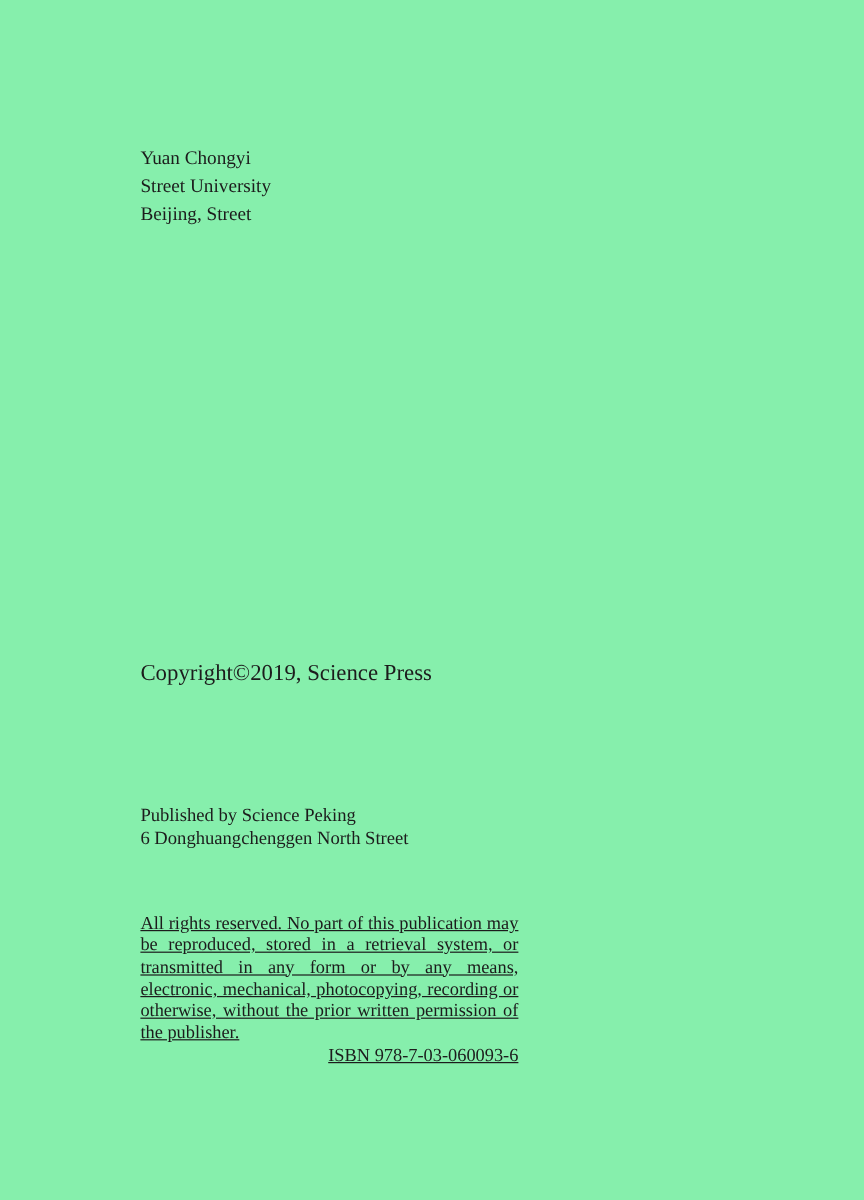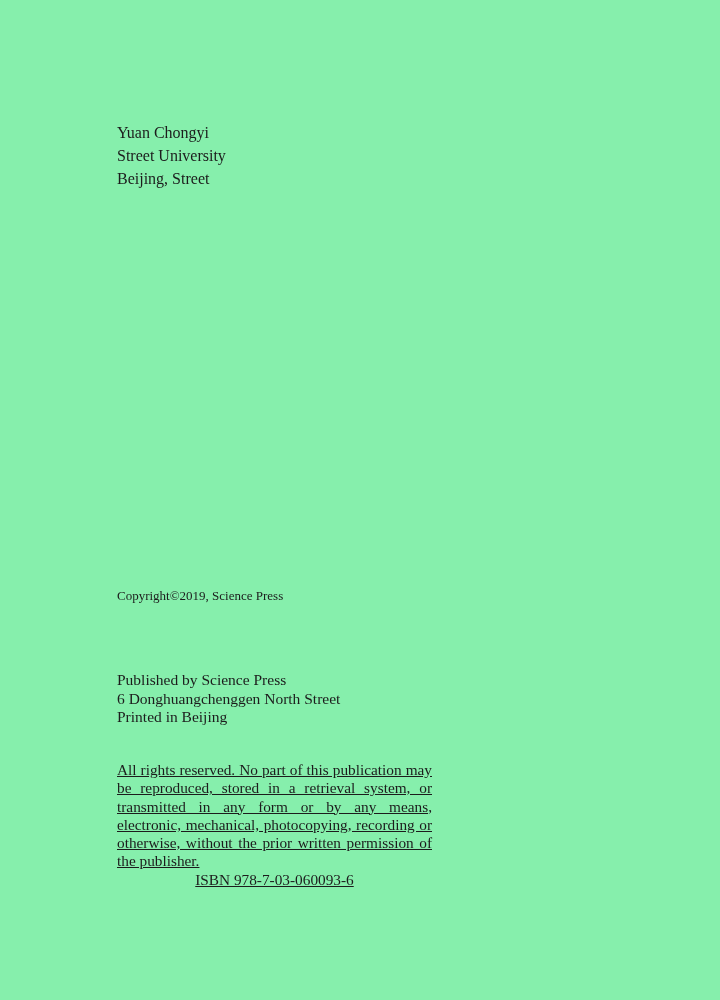--- a/index.html
+++ b/index.html
@@ -16,22 +16,22 @@
   .author-block {
     position: absolute;
     left: 117px;
     top: 121px;
     font-size: 16px;
     line-height: 23px;
   }
   .copyright-line {
     position: absolute;
     left: 117px;
-    top: 586px;
-    font-size: 13px;
+    top: 552px;
+    font-size: 19px;
     line-height: 19px;
   }
   .publisher-block {
     position: absolute;
     left: 117px;
     top: 671px;
     font-size: 15.5px;
     line-height: 18.7px;
   }
   .rights-block {
@@ -41,40 +41,39 @@
     width: 315px;
     font-size: 15.3px;
     line-height: 18.3px;
     text-decoration: underline;
   }
   .rights-paragraph {
     text-align: justify;
     text-justify: inter-word;
   }
   .isbn-line {
-    text-align: center;
+    text-align: right;
   }
 </style>
 </head>
 <body>
 
 <div class="page">
 
   <div class="author-block">
     <div>Yuan Chongyi</div>
     <div>Street University</div>
     <div>Beijing, Street</div>
   </div>
 
   <div class="copyright-line">Copyright©2019, Science Press</div>
 
   <div class="publisher-block">
-    <div>Published by Science Press</div>
+    <div>Published by Science Peking</div>
     <div>6 Donghuangchenggen North Street</div>
-    <div>Printed in Beijing</div>
   </div>
 
   <div class="rights-block">
     <div class="rights-paragraph">All rights reserved. No part of this publication may be reproduced, stored in a retrieval system, or transmitted in any form or by any means, electronic, mechanical, photocopying, recording or otherwise, without the prior written permission of the publisher.</div>
     <div class="isbn-line">ISBN 978-7-03-060093-6</div>
   </div>
 
 </div>
 
 </body></html>

